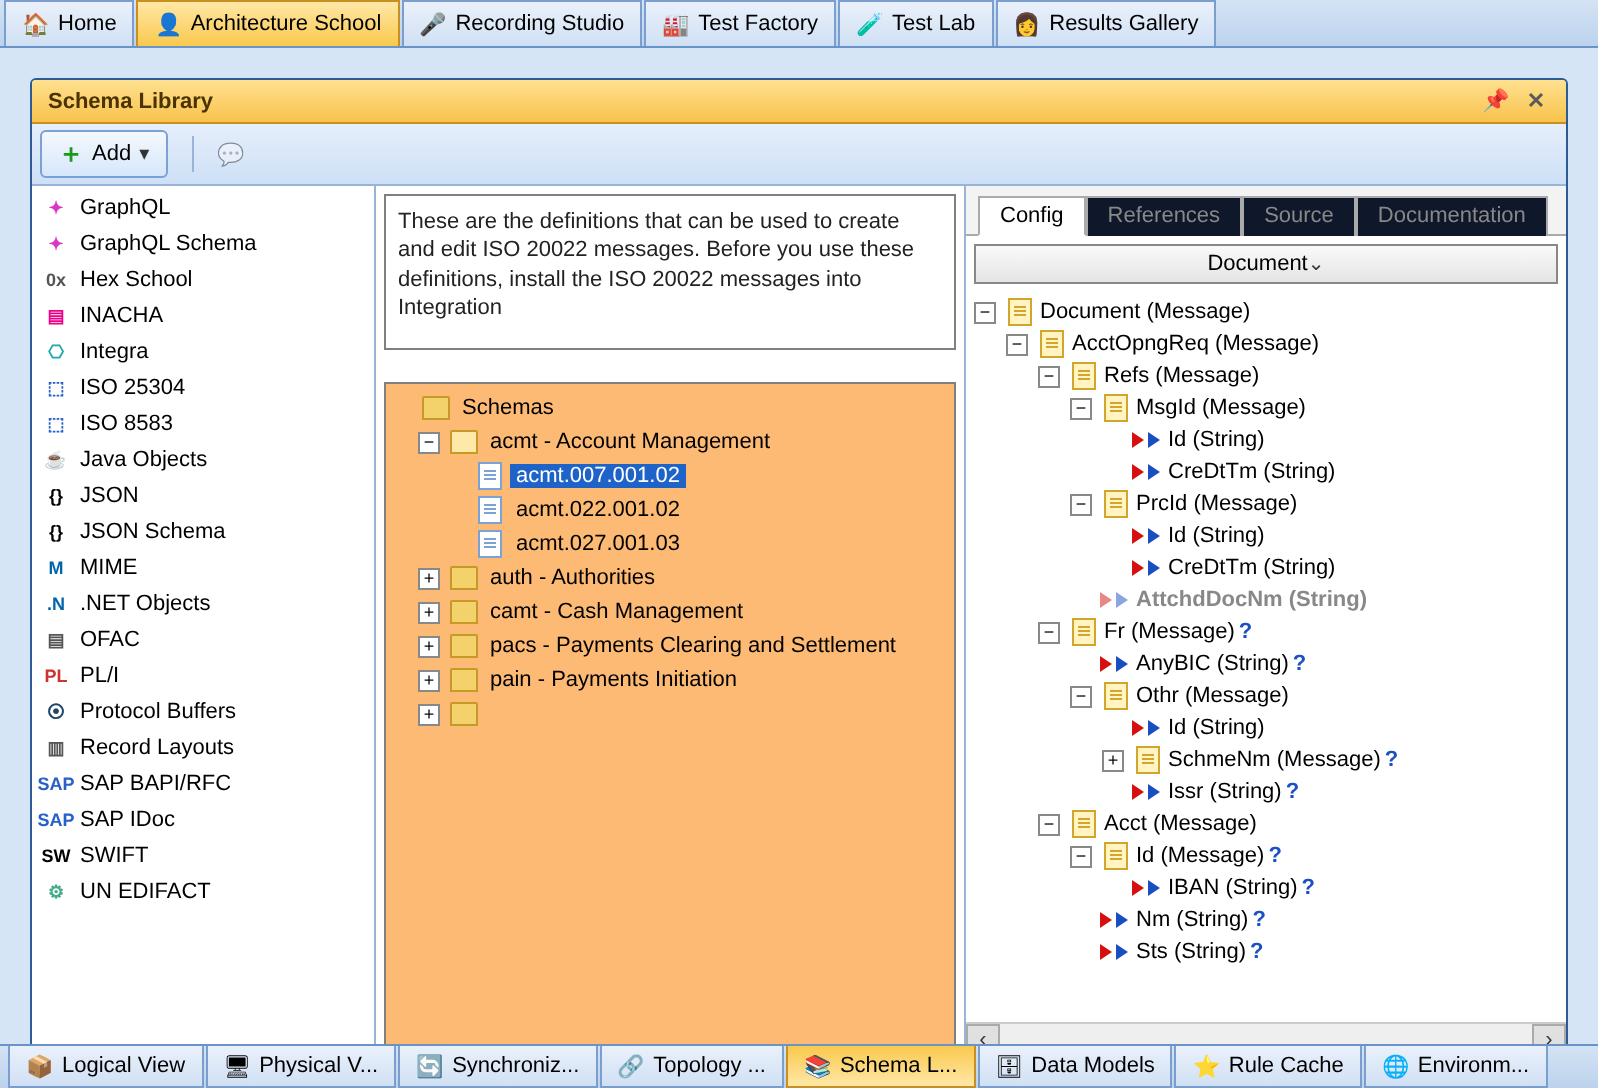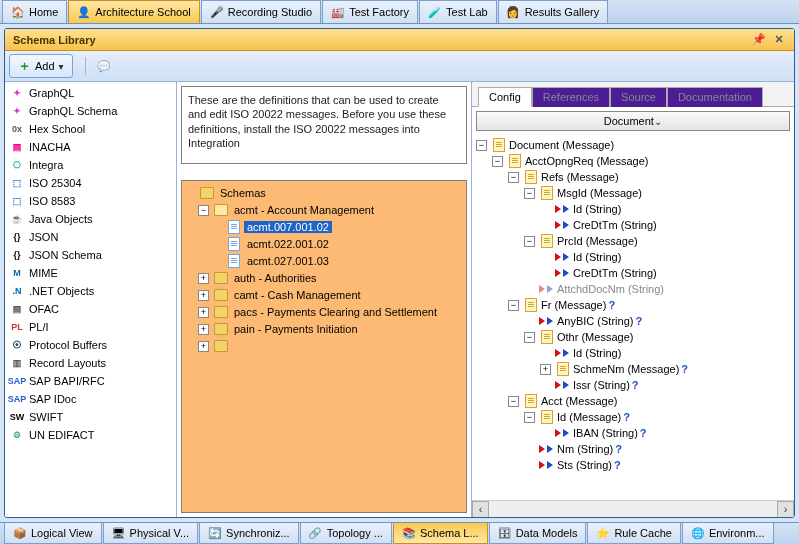--- a/index.html
+++ b/index.html
@@ -33,21 +33,21 @@
   white-space: nowrap;
   cursor: pointer;
 }
 .top-tab.active {
   background: linear-gradient(#ffe7a6,#f9c94d);
   border-color: #c98f20;
 }
 .tab-icon { width: 14px; height: 14px; display: inline-flex; align-items: center; justify-content: center; }
 
 .panel-wrap {
-  margin: 4px;
+  margin: 15px;
   border: 1px solid #2b5c94;
   background: #fff;
   height: 490px;
   border-radius: 3px;
   overflow: hidden;
   display: flex;
   flex-direction: column;
 }
 .panel-title {
   background: linear-gradient(#ffe190,#f8c24c);
@@ -176,21 +176,21 @@
   display: flex;
   gap: 0;
   border-bottom: 1px solid #aaa;
   background: #f3f3f3;
   padding: 4px 6px 0 6px;
 }
 .detail-tab {
   padding: 3px 10px;
   border: 1px solid #aaa;
   border-bottom: none;
-  background: #4c1d95;
+  background: #0f172a;
   color: #888;
   cursor: pointer;
   font-size: 11px;
   position:relative;
   top:1px;
 }
 .detail-tab.active {
   background: #fff;
   color: #000;
   border-bottom: 1px solid #fff;
@@ -540,21 +540,21 @@
                 <span class="flag bl"></span>
               </span>
               <span class="dt-label" style="">CreDtTm (String)</span>
             </div>
             <div class="dt-row" style="padding-left: 48px;">
               <span class="tn-toggle blank"></span>
               <span class="tn-icon" style="opacity:.5">
                 <span class="flag"></span>
                 <span class="flag bl"></span>
               </span>
-              <span class="dt-label" style="color:#888;">AttchdDocNm (String)</span>
+              <span class="dt-label" style="color:#888;font-weight:bold;">AttchdDocNm (String)</span>
             </div>
             <div class="dt-row" style="padding-left: 32px;">
               <span class="tn-toggle">−</span>
               <span class="tn-icon">
                 <span class="yellow-page"></span>
               </span>
               <span class="dt-label" style="">Fr (Message)</span> 
               <span class="qmark">?</span>
             </div>
             <div class="dt-row" style="padding-left: 48px;">

